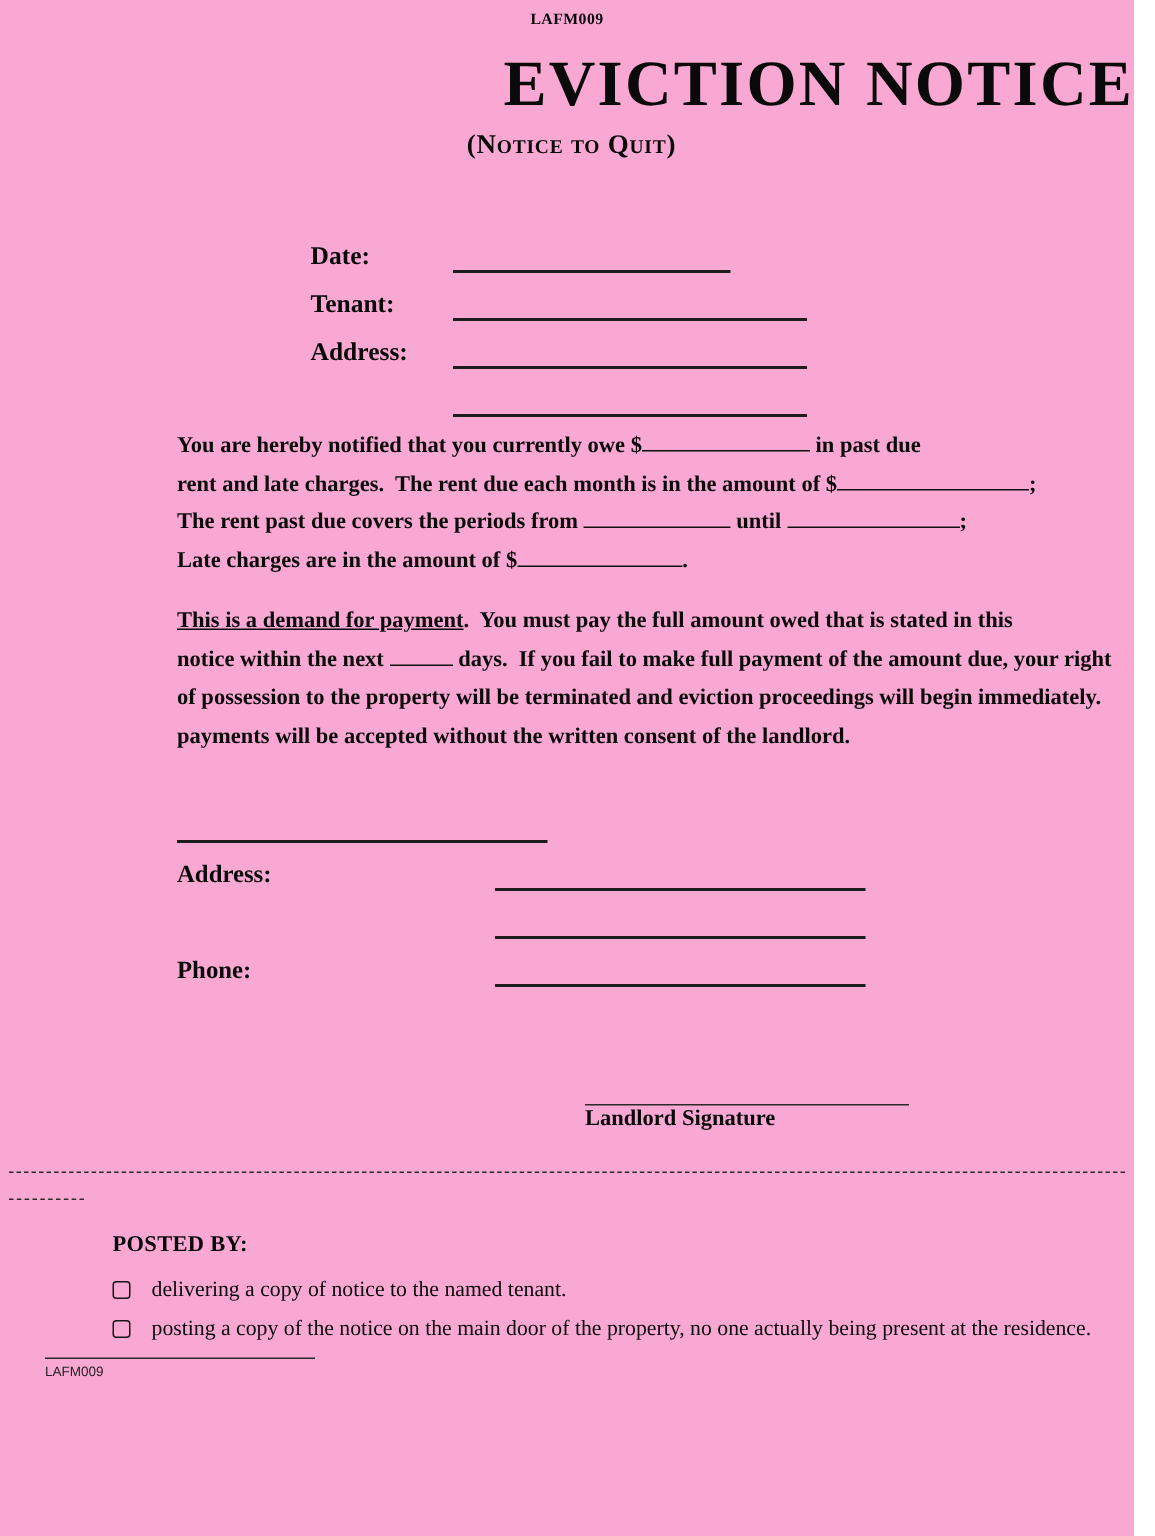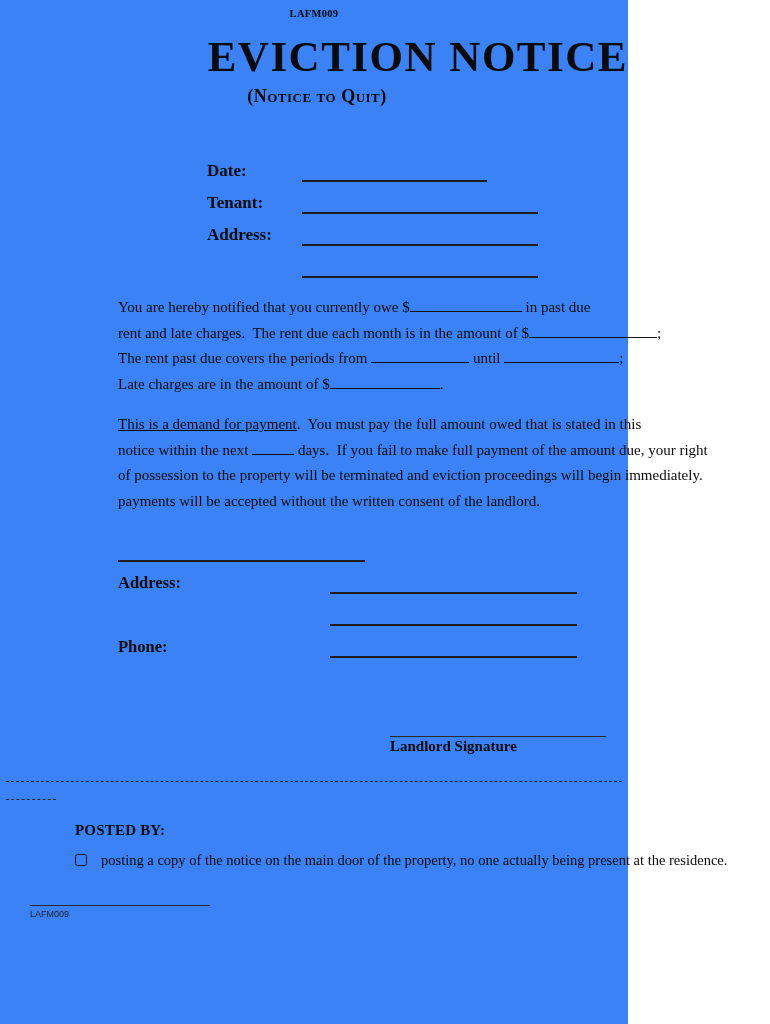--- a/index.html
+++ b/index.html
@@ -1,39 +1,39 @@
 <!DOCTYPE html>
 <html><head>
 <meta charset="utf-8">
 <style>
   * { box-sizing: border-box; margin: 0; padding: 0; }
   html, body { width: 770px; height: 1024px; background: #ffffff; overflow: hidden; }
   .page {
-    position: relative; width: 628px; height: 1024px; background: #3b82f6;
+    position: relative; width: 756px; height: 1024px; background: #f9a8d4;
     font-family: "Liberation Serif", serif; color: #0a0a0a;
   }
 
   
   .header-code { position: absolute; top: 8px; left: 0; right: 0; text-align: center;
                  font-size: 10.5px; font-weight: bold; letter-spacing: .3px; }
   .title { position: absolute; top: 32px; left: 0; right: 0; text-align: right;
            font-size: 43px; font-weight: bold; letter-spacing: 1.5px; line-height: 50px; }
   .subtitle { position: absolute; top: 86px; left: 6px; right: 0; text-align: center;
               font-size: 18px; font-weight: bold; font-variant-caps: small-caps; letter-spacing: .5px; }
 
   
   .info-block { position: absolute; top: 150px; left: 207px; }
   .info-row { display: flex; align-items: flex-end; height: 32px; }
   .info-label { width: 95px; font-size: 17px; font-weight: bold; line-height: 22px; margin-top: 32px; }
   .fill-line { display: inline-block; border-bottom: 2px solid #1c1c1c; height: 4px; }
   .w-date { width: 185px; }
   .w-std  { width: 236px; }
 
   
-  .para { position: absolute; left: 118px; font-size: 15px; font-weight: normal; margin-top: 10px; }
+  .para { position: absolute; left: 118px; font-size: 15px; font-weight: bold; }
   .para1 { top: 289px; }
   .para2 { top: 406px; }
   .doc-line { display: flex; align-items: baseline; height: 25.6px; }
   .doc-line span { white-space: pre; }
   .doc-line .u { text-decoration: underline; }
   .blank { display: inline-block; height: 2px; border-bottom: 1.6px solid #111; align-self: baseline; }
 
   
   .payto-block { position: absolute; top: 530px; left: 118px; }
   .payto-row { display: flex; align-items: flex-end; height: 32px; }
@@ -152,20 +152,24 @@
     <div class="sig-label">Landlord Signature</div>
   </div>
 
   <div class="divider"></div>
   <div class="divider divider2"></div>
 
   <div class="posted-heading">POSTED BY:</div>
   <div class="checklist">
       <div class="check-item">
         <span class="checkbox"></span>
+        <span>delivering a copy of notice to the named tenant.</span>
+      </div>
+      <div class="check-item">
+        <span class="checkbox"></span>
         <span>posting a copy of the notice on the main door of the property, no one actually being present at the residence.</span>
       </div>
     </div>
 
   <div class="footer-sep"></div>
   <div class="footer-code">LAFM009</div>
 
 </div>
 
 </body></html>

